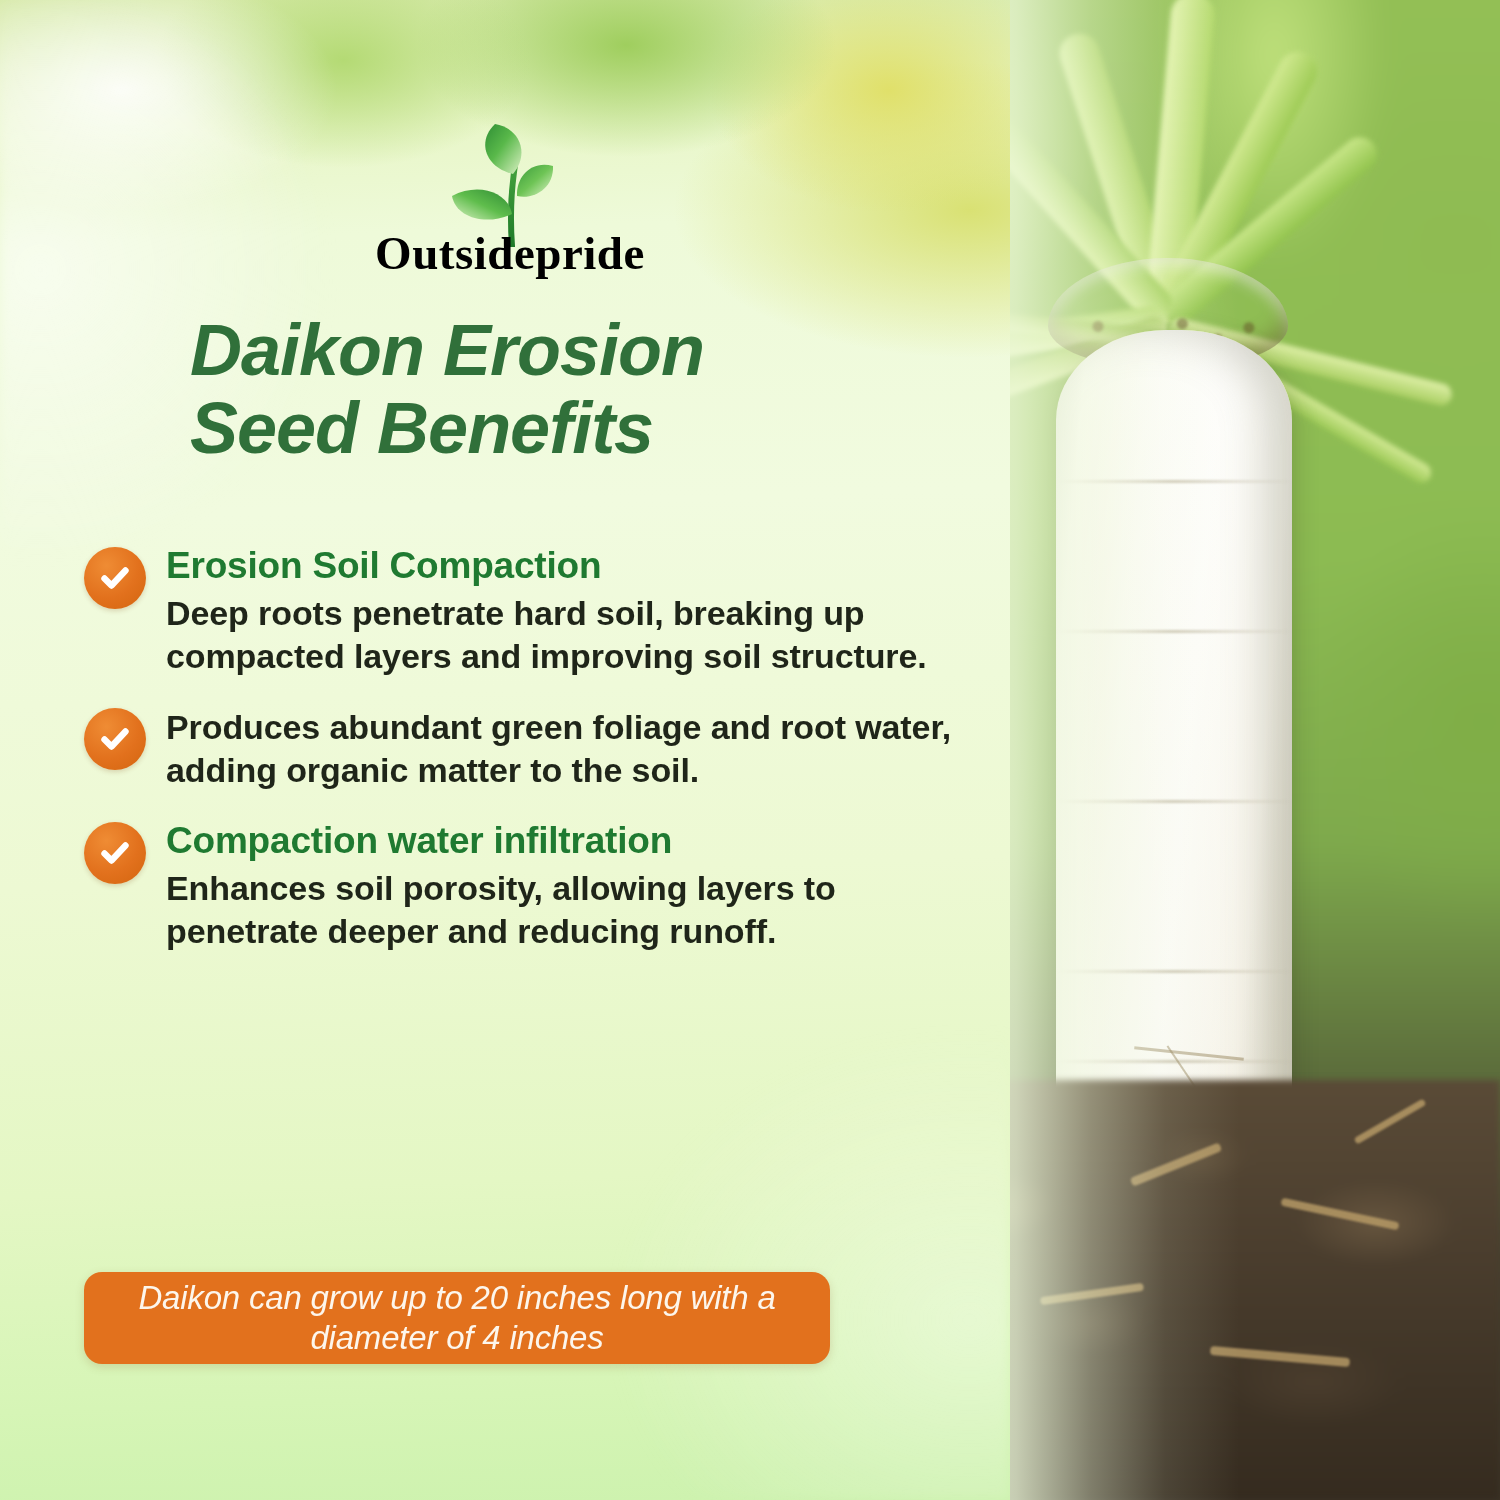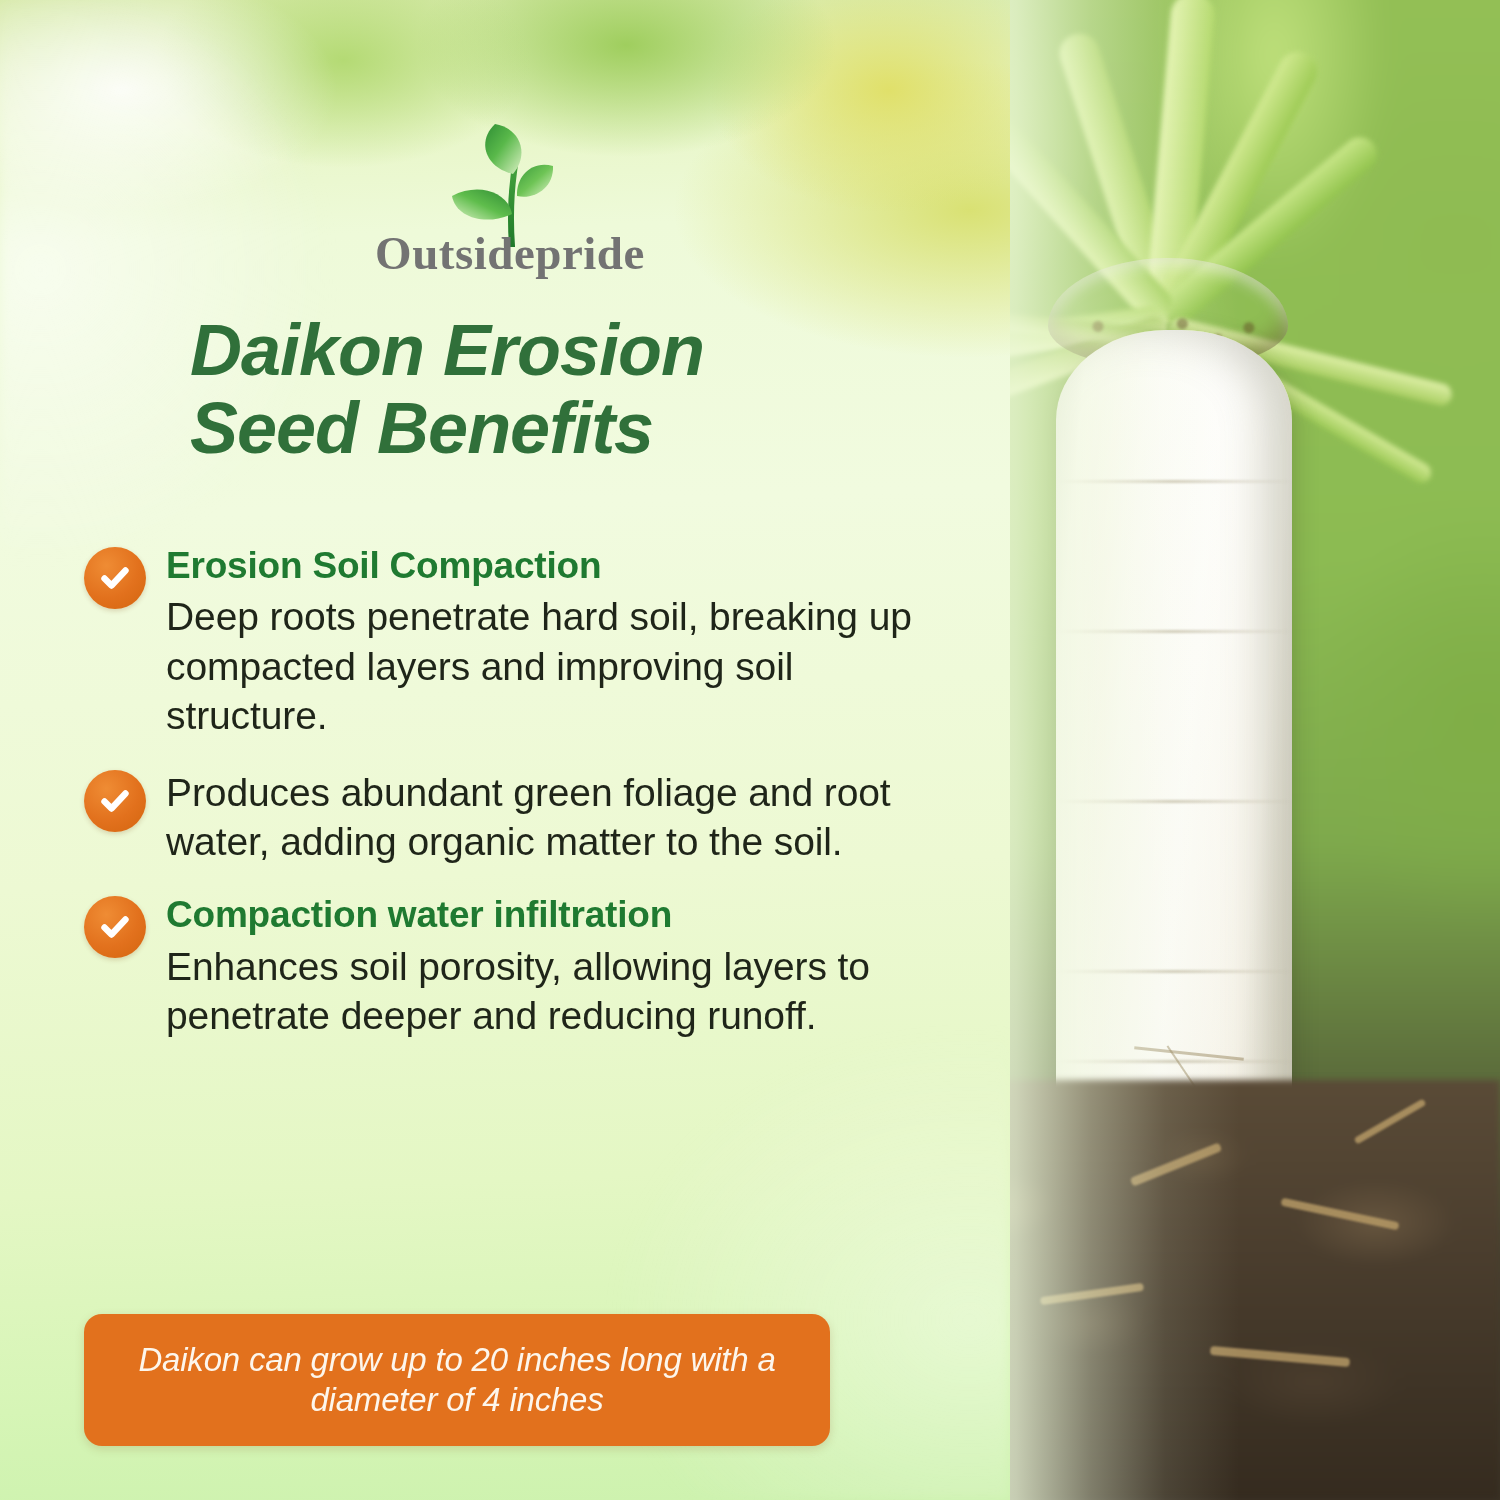--- a/index.html
+++ b/index.html
@@ -197,21 +197,21 @@
   }
   .logo-mark { position: absolute; left: 150px; top: 0; width: 120px; height: 125px; }
   .logo-word {
     position: absolute;
     left: 0; top: 108px;
     width: 420px;
     text-align: center;
     font-family: "Liberation Serif", serif;
     font-size: 47px;
     font-weight: 700;
-    color: #737373;
+    color: #000000;
     letter-spacing: .5px;
     line-height: 1;
   }
 
   
   .title {
     position: absolute;
     left: 190px;
     top: 312px;
     width: 700px;
@@ -253,42 +253,41 @@
   .benefit-text { flex: 1 1 auto; padding-top: 2px; }
   .benefit-title {
     font-size: 37px;
     font-weight: 700;
     color: #1f7a31;
     line-height: 1.12;
     letter-spacing: -.2px;
     margin-bottom: 6px;
   }
   .benefit-desc {
-    font-size: 39px;
-    font-weight: 400;
+    font-size: 34px;
+    font-weight: 700;
     color: #1f2519;
     line-height: 1.26;
     letter-spacing: -.1px;
     max-width: 790px;
   }
 
   
   .callout {
     position: absolute;
     left: 84px;
     top: 1272px;
     width: 746px;
-    height: 132px;
+    height: 92px;
     background: #e2711d;
     border-radius: 18px;
     display: flex;
     align-items: center;
     justify-content: center;
     box-shadow: 0 3px 10px rgba(130,70,15,.18);
-    margin-top: 42px;
   }
   .callout-text {
     font-size: 33px;
     font-weight: 400;
     font-style: italic;
     color: #fdf6ec;
     text-align: center;
     line-height: 1.22;
     letter-spacing: -.2px;
     padding: 0 26px;

